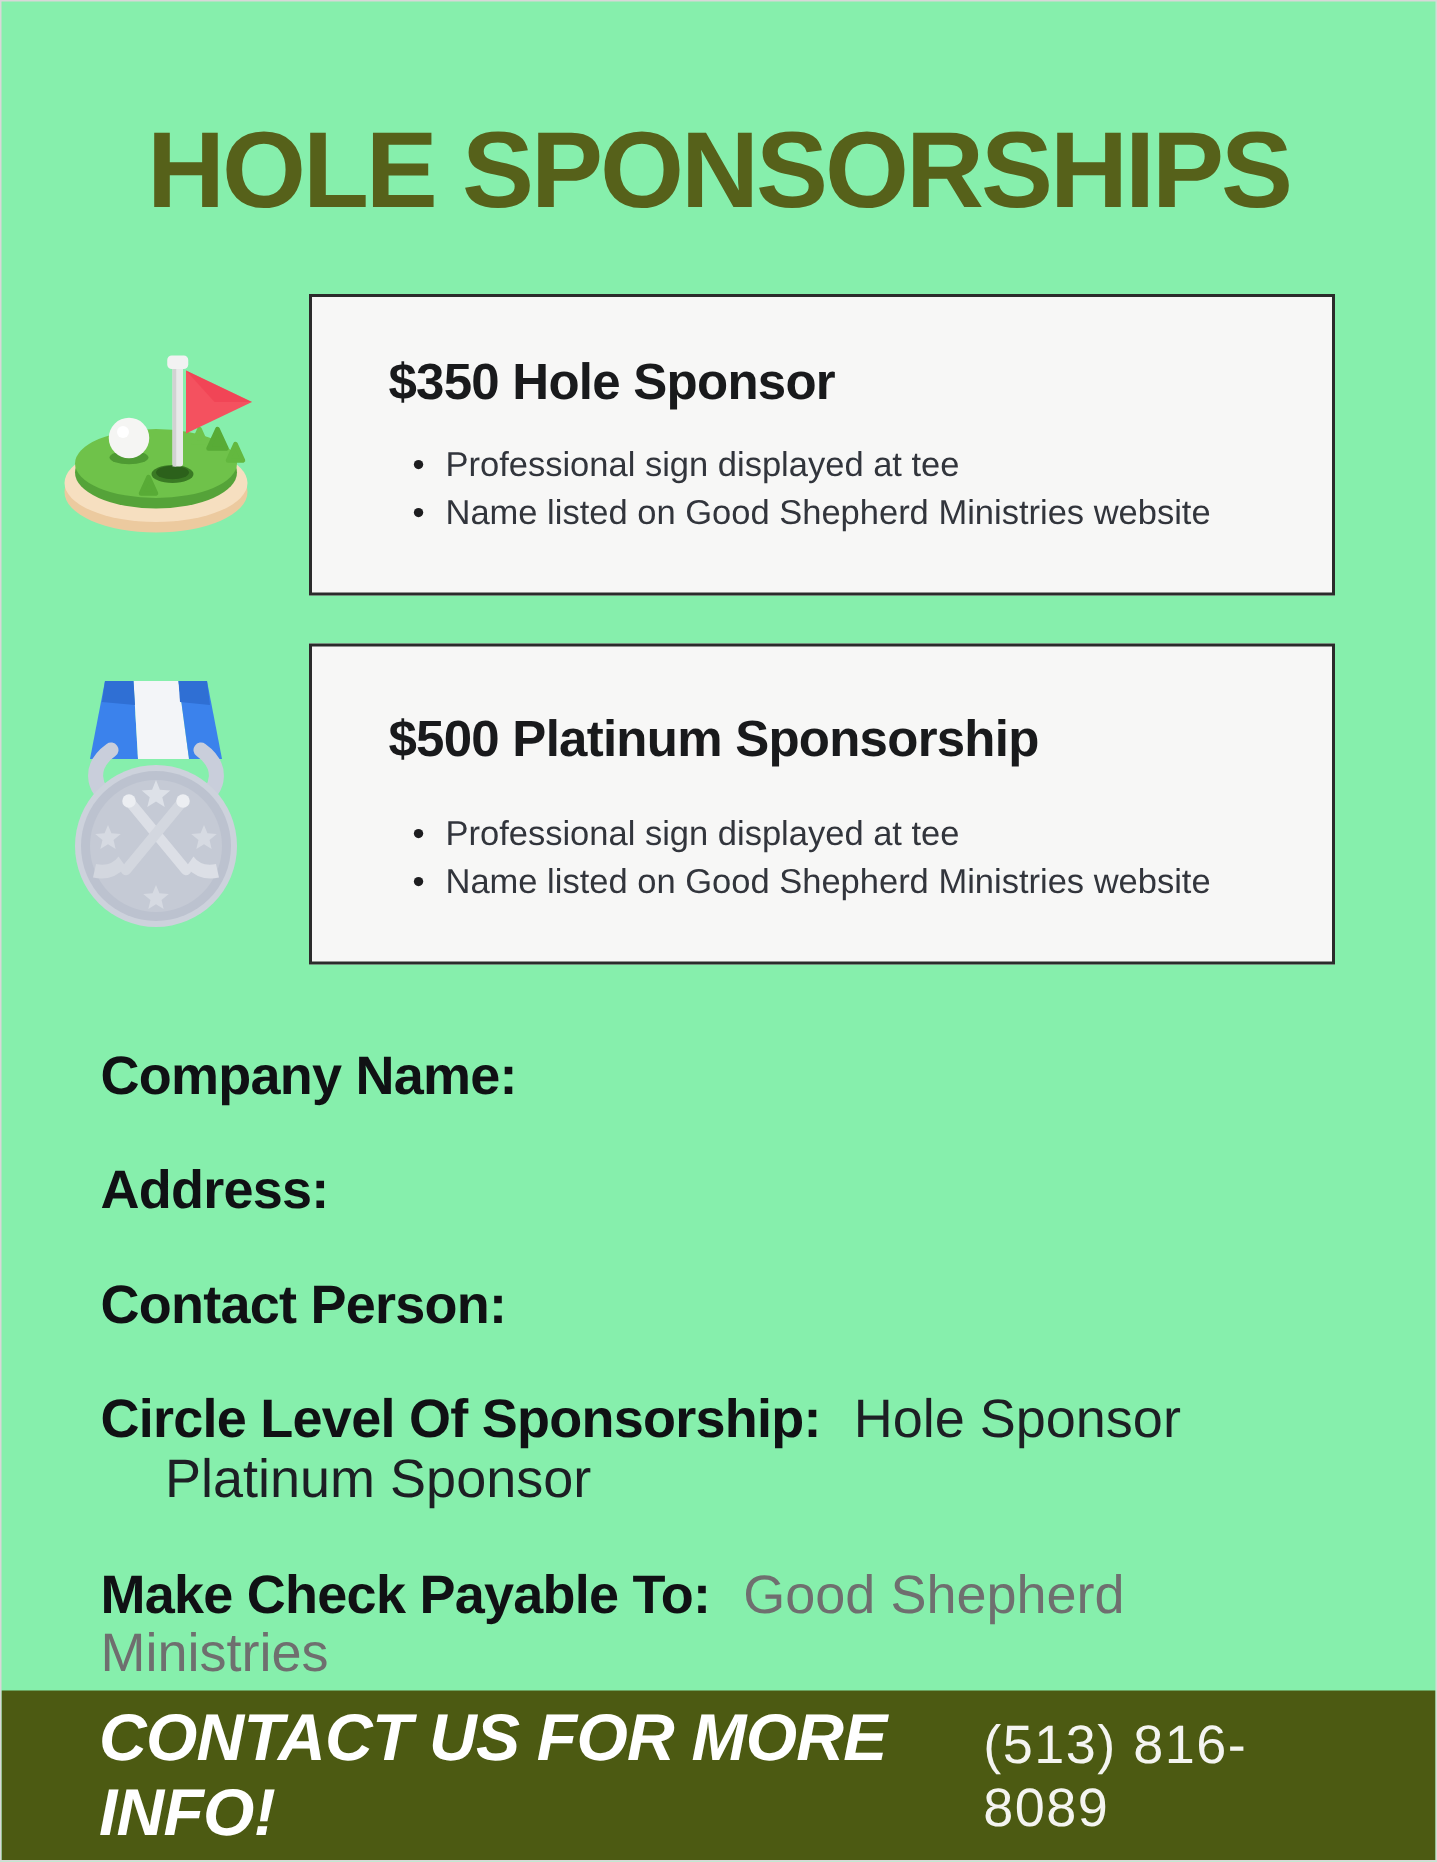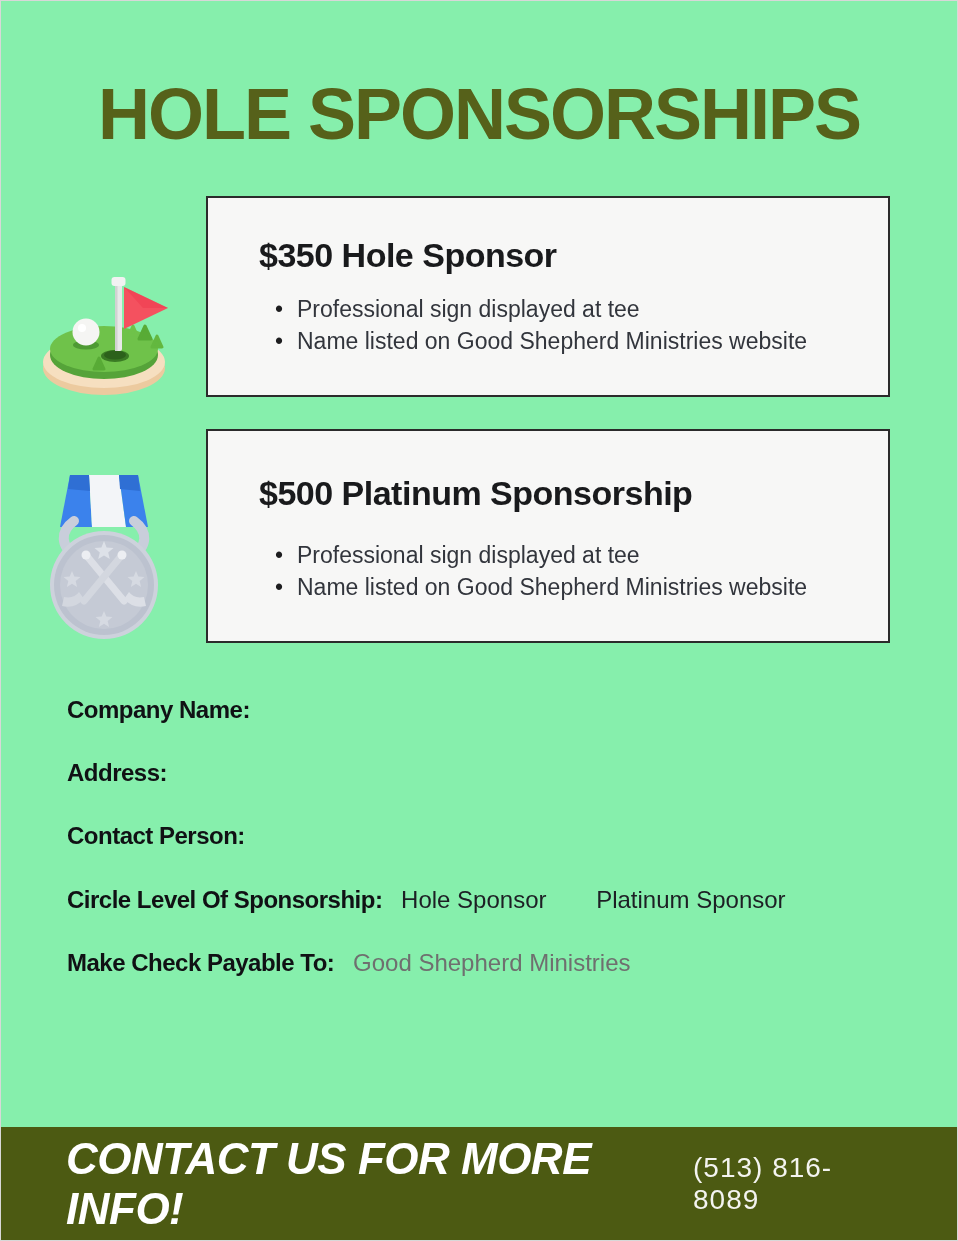--- a/index.html
+++ b/index.html
@@ -23,21 +23,21 @@
     font-size: 72px;
     font-weight: bold;
     letter-spacing: -2px;
     color: #56611a;
     line-height: 1.05;
   }
 
   
   .tier-row {
     display: flex;
-    align-items: flex-end;
+    align-items: center;
     margin: 0 67px 0 0;
   }
   .tier-row--first { margin-top: 43px; }
   .tier-row--second { margin-top: 32px; }
 
   .tier-icon-col {
     width: 205px;
     min-width: 205px;
     display: flex;
     justify-content: center;
@@ -73,21 +73,21 @@
     content: "•";
     position: absolute;
     left: 16px;
     top: 0;
     font-size: 23px;
     color: #1d1d1f;
   }
 
   
   .form-section { margin: 54px 66px 0 66px; }
-  .form-line { margin-bottom: 37px; font-size: 24px; line-height: 1.1; }
+  .form-line { margin-bottom: 37px; font-size: 36px; line-height: 1.1; }
   .form-label {
     font-weight: bold;
     letter-spacing: -0.5px;
     color: #101114;
   }
   .option-label {
     font-weight: normal;
     color: #1d1f24;
     margin-left: 12px;
   }
@@ -113,21 +113,21 @@
   }
   .footer-cta {
     color: #ffffff;
     font-size: 44px;
     font-weight: bold;
     font-style: italic;
     letter-spacing: -0.5px;
   }
   .footer-phone {
     color: #f4f4f0;
-    font-size: 28px;
+    font-size: 36px;
     font-weight: normal;
     letter-spacing: 1px;
   }
 
   .icon-svg { display: block; }
 </style>
 </head>
 <body>
 
 <div class="page">

